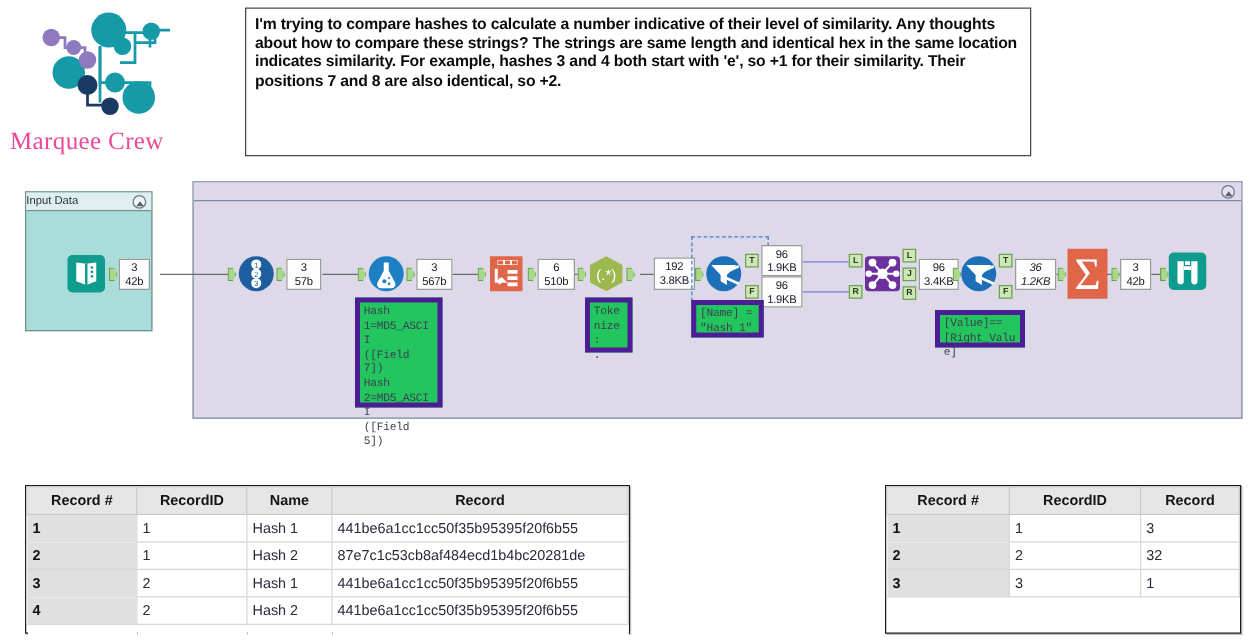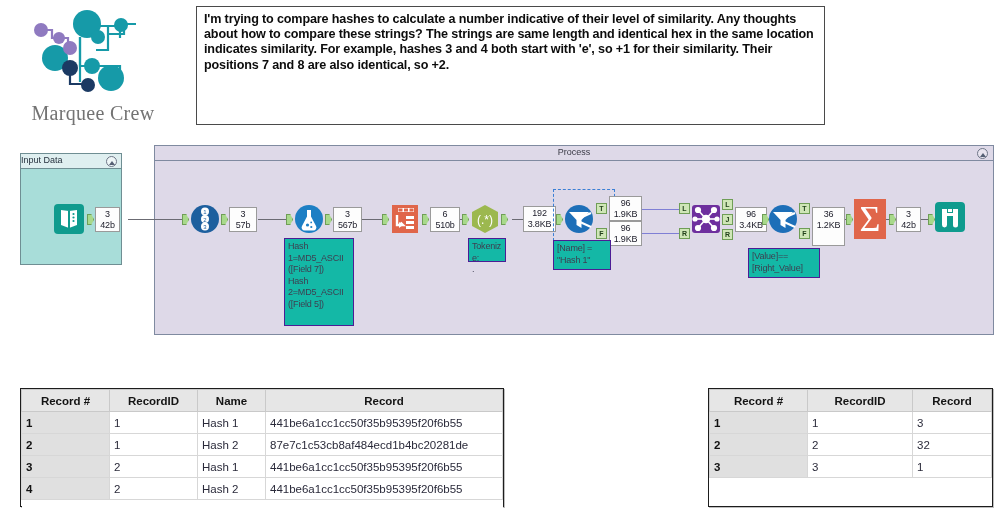--- a/index.html
+++ b/index.html
@@ -8,23 +8,23 @@
     background:#ffffff;
     font-family:"Liberation Sans","DejaVu Sans",sans-serif;
     -webkit-font-smoothing:antialiased;
   }
   .abs{position:absolute;}
 
   
   #logo{left:8px;top:4px;width:170px;height:130px;}
   #logo svg{display:block;}
   #logo-text{
-    position:absolute;left:0;top:98px;width:170px;text-align:center;
+    position:absolute;left:0;top:98px;width:170px;text-align:left;
     font-family:"Liberation Serif","DejaVu Serif",serif;
-    font-size:20px;color:#737373;letter-spacing:.3px;
+    font-size:20px;color:#ec4899;letter-spacing:.3px;
   }
 
   
   #question-box{
     left:196px;top:6px;width:629px;height:119px;
     background:#ffffff;border:1px solid #4a4a4a;
     box-sizing:border-box;padding:5px 7px 0 7px;
   }
   #question-text{
     font-size:12.6px;font-weight:bold;color:#0c0c0c;line-height:15.2px;
@@ -94,24 +94,25 @@
     position:absolute;background:#fdfdfd;border:1px solid #9a9a9a;
     box-sizing:border-box;text-align:center;
     font-size:9px;color:#1b1b28;line-height:10.5px;padding-top:1px;
     letter-spacing:-.2px;
   }
   .countbox .c1{display:block;}
   .countbox .c2{display:block;}
 
   
   .annot{
-    position:absolute;background:#14b8a6;border:1px solid #4c1d95;
+    position:absolute;background:#22c55e;border:4px solid #4c1d95;
     box-sizing:border-box;padding:2px 3px;
     font-size:9px;line-height:11.6px;color:#3e3e50;letter-spacing:-.2px;
     word-break:break-word;
+    font-family:Liberation Mono, monospace;
   }
 
   
   .wire{position:absolute;background:#6b6b73;height:1px;}
   .wire.blue{background:#7f7fd5;}
 
   .selrect{
     position:absolute;border:1px dashed #3a7fd5;box-sizing:border-box;
     background:transparent;
   }
@@ -173,21 +174,20 @@
   </svg>
   <div id="logo-text">Marquee Crew</div>
 </div>
 
 <div id="question-box" class="abs">
   <div id="question-text">I'm trying to compare hashes to calculate a number indicative of their level of similarity. Any thoughts about how to compare these strings? The strings are same length and identical hex in the same location indicates similarity. For example, hashes 3 and 4 both start with 'e', so +1 for their similarity. Their positions 7 and 8 are also identical, so +2.</div>
 </div>
 
 <div id="process-container" class="abs">
   <div id="process-header"></div>
-  <div id="process-title">Process</div>
   <div id="process-collapse" class="collapse-btn"></div>
 </div>
 
 <div id="input-container" class="abs">
   <div id="input-header"></div>
   <div id="input-title">Input Data</div>
   <div id="input-collapse" class="collapse-btn"></div>
 </div>
 
 <div class="wire abs" style="left:128px;top:219px;width:60px;"></div>
@@ -288,21 +288,21 @@
   <svg width="30" height="30" viewBox="0 0 30 30">
     <polygon points="15,1 28,8 28,22 15,29 2,22 2,8" fill="#9cb84f"></polygon>
     <text x="15" y="20" font-size="12" text-anchor="middle" fill="#ffffff" font-family="Liberation Sans,sans-serif">(.*)</text>
   </svg>
 </div>
 <div class="port out abs" style="left:501px;top:214px;"></div>
 <div class="countbox abs" style="left:523px;top:206px;width:33px;height:26px;">
   <span class="c1">192</span>
   <span class="c2">3.8KB</span>
 </div>
-<div class="annot abs" style="left:468px;top:238px;width:38px;height:24px;">
+<div class="annot abs" style="left:468px;top:238px;width:38px;height:44px;">
   <div>Tokenize:</div>
   <div>.</div>
 </div>
 
 <div class="selrect abs" style="left:553px;top:189px;width:62px;height:52px;"></div>
 <div class="port in abs" style="left:556px;top:214px;"></div>
 <div class="tool abs" style="left:564px;top:204px;">
   <svg width="30" height="30" viewBox="0 0 30 30">
     <circle cx="15" cy="15" r="14" fill="#1d6fb8"></circle>
     <path d="M5 8 h20 l-7.5 8 v8 l-5 -3 v-5 z" fill="#ffffff"></path>
@@ -358,21 +358,21 @@
 <div class="tool abs" style="left:768px;top:204px;">
   <svg width="30" height="30" viewBox="0 0 30 30">
     <circle cx="15" cy="15" r="14" fill="#1d6fb8"></circle>
     <path d="M5 8 h20 l-7.5 8 v8 l-5 -3 v-5 z" fill="#ffffff"></path>
     <path d="M16 14 L27 9" stroke="#ffffff" stroke-width="2"></path>
     <path d="M16 18 L27 23" stroke="#ffffff" stroke-width="2"></path>
   </svg>
 </div>
 <div class="port-lbl abs" style="left:799px;top:203px;">T</div>
 <div class="port-lbl abs" style="left:799px;top:228px;">F</div>
-<div class="countbox abs" style="left:812px;top:207px;width:33px;height:39px;">
+<div class="countbox abs" style="left:812px;top:207px;width:33px;height:25px;font-style:italic;">
   <span class="c1">36</span>
   <span class="c2">1.2KB</span>
 </div>
 <div class="annot abs" style="left:748px;top:248px;width:72px;height:30px;">
   <span>[Value]==[Right_Value]</span>
 </div>
 
 <div class="port in abs" style="left:846px;top:214px;"></div>
 <div class="tool abs" style="left:853px;top:198px;width:34px;height:42px;">
   <svg width="34" height="42" viewBox="0 0 34 42">

